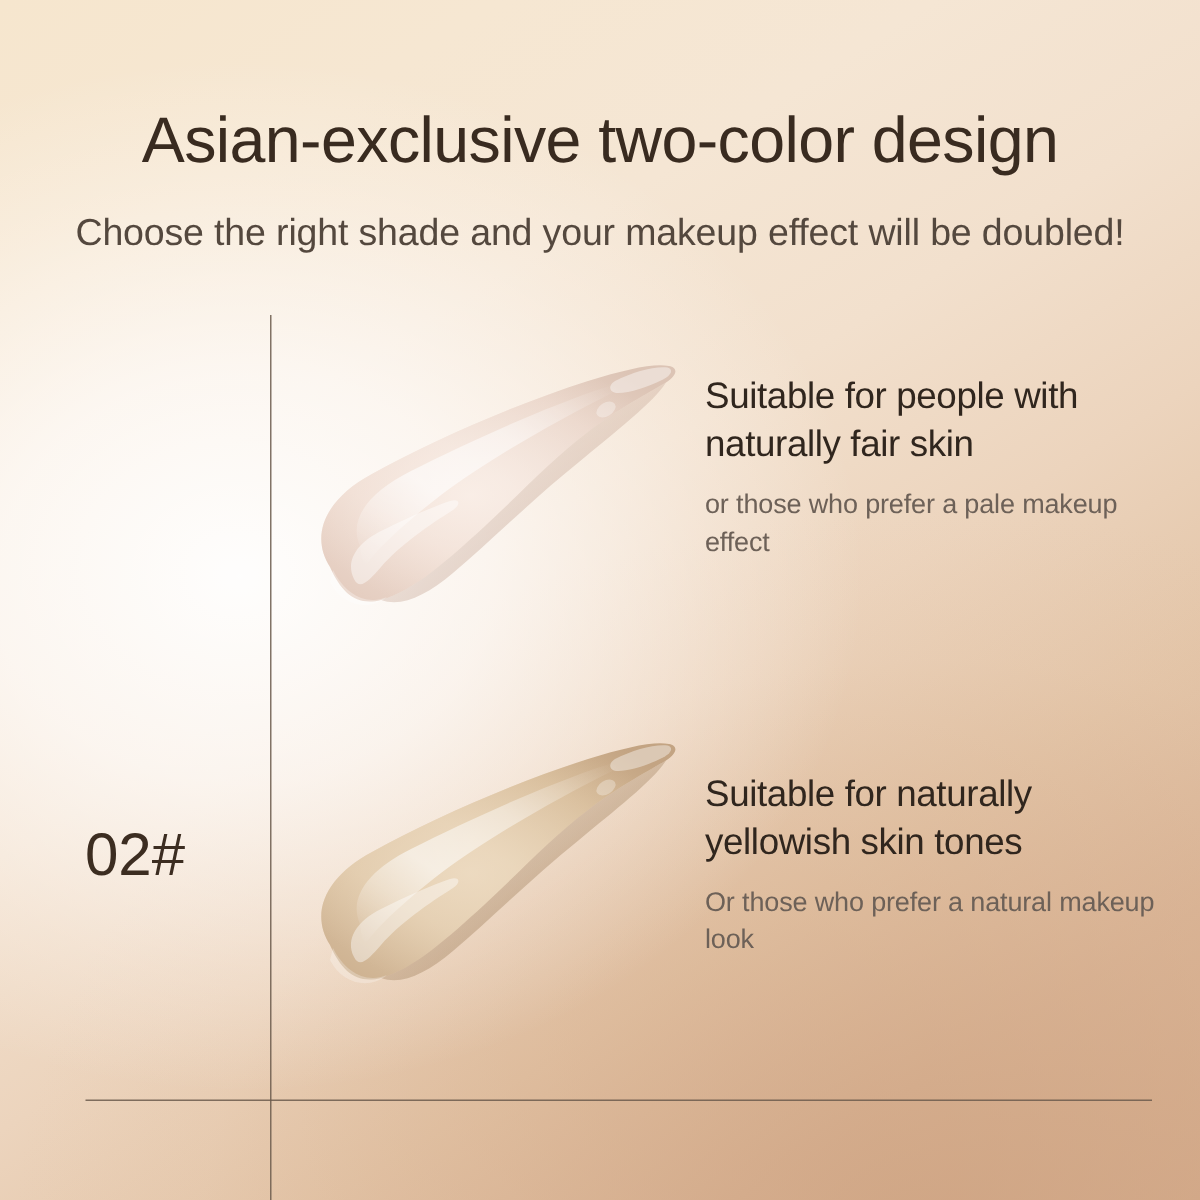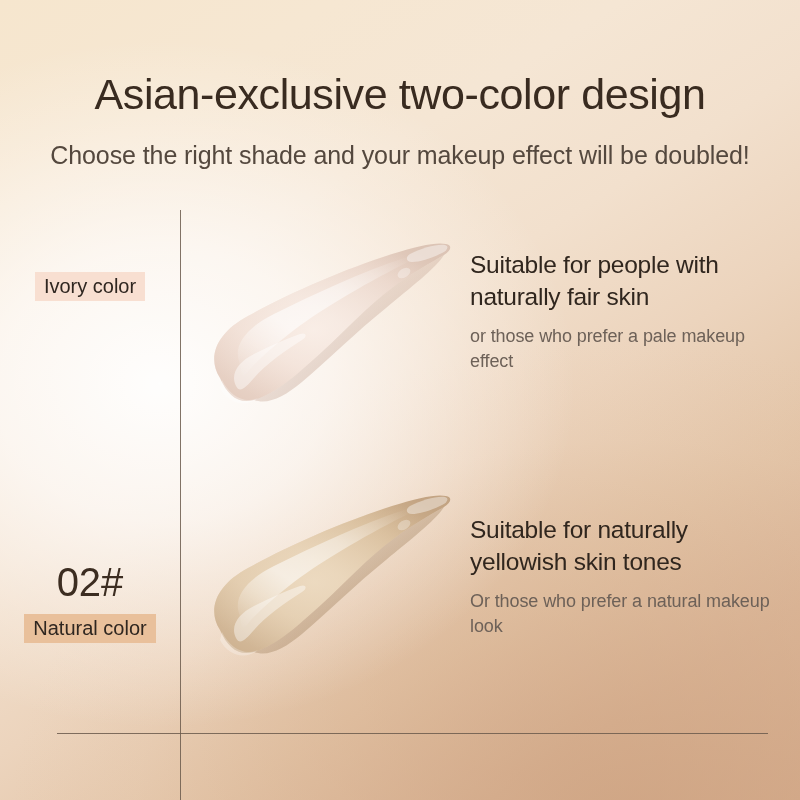--- a/index.html
+++ b/index.html
@@ -86,21 +86,21 @@
     opacity: 0.85;
   }
 
   
   .shade-label {
     position: absolute;
     width: 180px;
     text-align: center;
   }
   .shade-label.one { left: 0px; top: 272px; }
-  .shade-label.two { left: 0px; top: 562px; }
+  .shade-label.two { left: 0px; top: 550px; }
 
   .shade-code {
     font-size: 40px;
     font-weight: 400;
     color: #3c2d21;
     letter-spacing: 0px;
     line-height: 1;
     margin-bottom: 12px;
   }
   .shade-chip {
@@ -153,26 +153,24 @@
 
 <div id="poster">
 
   <div class="title">Asian-exclusive two-color design</div>
   <div class="subtitle">Choose the right shade and your makeup effect will be doubled!</div>
 
   <div class="v-rule"></div>
   <div class="h-rule"></div>
 
   <div class="shade-label one">
-    <span class="shade-chip ivory">Ivory color</span>
   </div>
 
   <div class="shade-label two">
     <div class="shade-code">02#</div>
-    <span class="shade-chip natural">Natural color</span>
   </div>
 
   <div class="swatch one">
     <svg width="270" height="190" viewBox="0 0 270 190" aria-hidden="true">
       <defs>
         <linearGradient id="gIvoryBody" x1="0.12" y1="0.92" x2="0.92" y2="0.08">
           <stop offset="0%" stop-color="#e2c9bb"></stop>
           <stop offset="22%" stop-color="#ecd7cb"></stop>
           <stop offset="50%" stop-color="#eedcd1"></stop>
           <stop offset="78%" stop-color="#e8d2c5"></stop>

